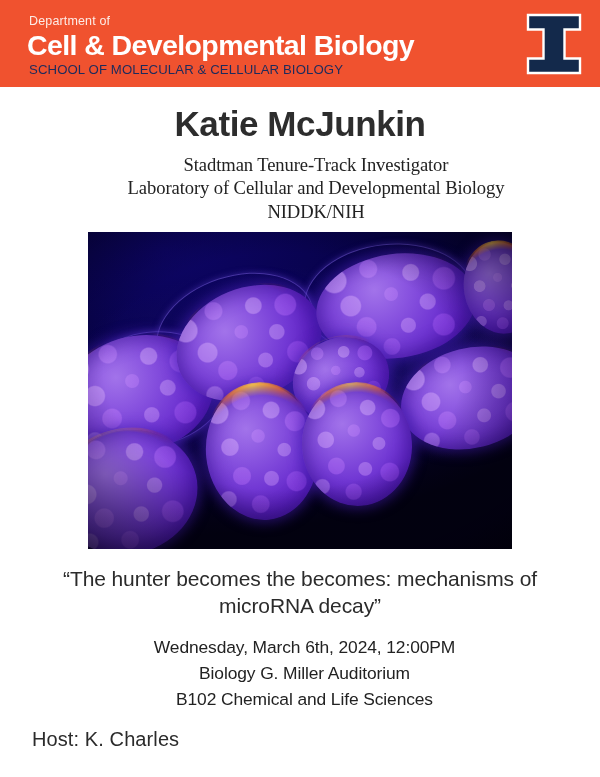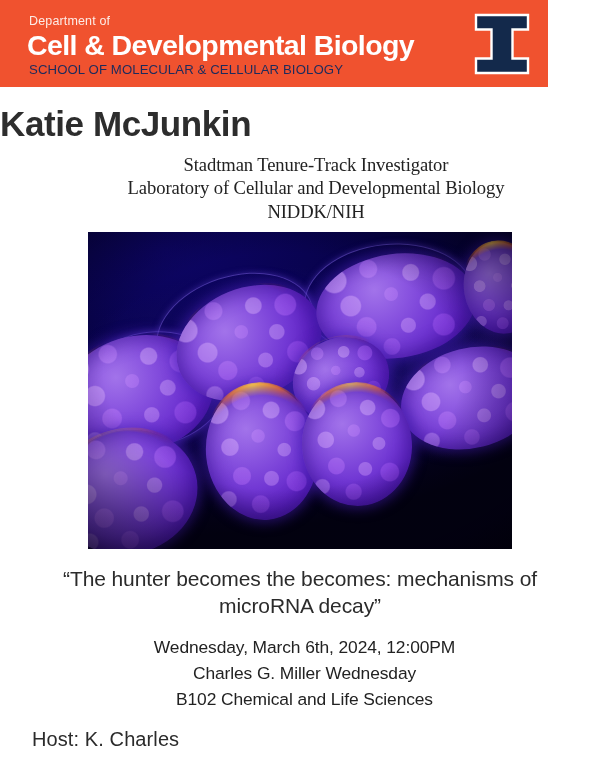--- a/index.html
+++ b/index.html
@@ -13,21 +13,21 @@
     font-family: "Liberation Sans", sans-serif;
     overflow: hidden;
     position: relative;
   }
 
   
   .header-band {
     position: absolute;
     left: 0;
     top: 0;
-    width: 548px;
+    width: 600px;
     height: 87px;
     background: #f0522f;
     overflow: hidden;
   }
   .dept-eyebrow {
     position: absolute;
     left: 29px;
     top: 14px;
     font-size: 12.5px;
     font-weight: 400;
@@ -68,20 +68,21 @@
     height: 62px;
   }
   .logo-wrap svg { display: block; }
 
   
   .speaker-name {
     position: absolute;
     left: 0;
     top: 104px;
     width: 600px;
+    text-align: center;
     font-size: 35px;
     font-weight: bold;
     color: #2d2d2d;
     letter-spacing: -0.4px;
     line-height: 40px;
   }
   .affil-block {
     position: absolute;
     left: 16px;
     top: 153px;
@@ -271,17 +272,17 @@
   <div class="cell" style="left:-32px; top:198px; width:142px; height:124px; transform:rotate(-14deg);"></div>
   <div class="cell" style="left:376px; top:10px;  width:74px;  height:92px;  transform:rotate(-10deg);"></div>
 
   <div class="mg-layer mg-vignette"></div>
 </div>
 
 <div class="talk-title">“The hunter becomes the becomes: mechanisms of microRNA decay”</div>
 
 <div class="event-block">
   <div class="event-line">Wednesday, March 6th, 2024, 12:00PM</div>
-  <div class="event-line">Charles G. Miller Wednesday</div>
+  <div class="event-line">Biology G. Miller Auditorium</div>
   <div class="event-line">B102 Chemical and Life Sciences</div>
 </div>
 
 <div class="host-line">Host: K. Charles</div>
 
 </body></html>

